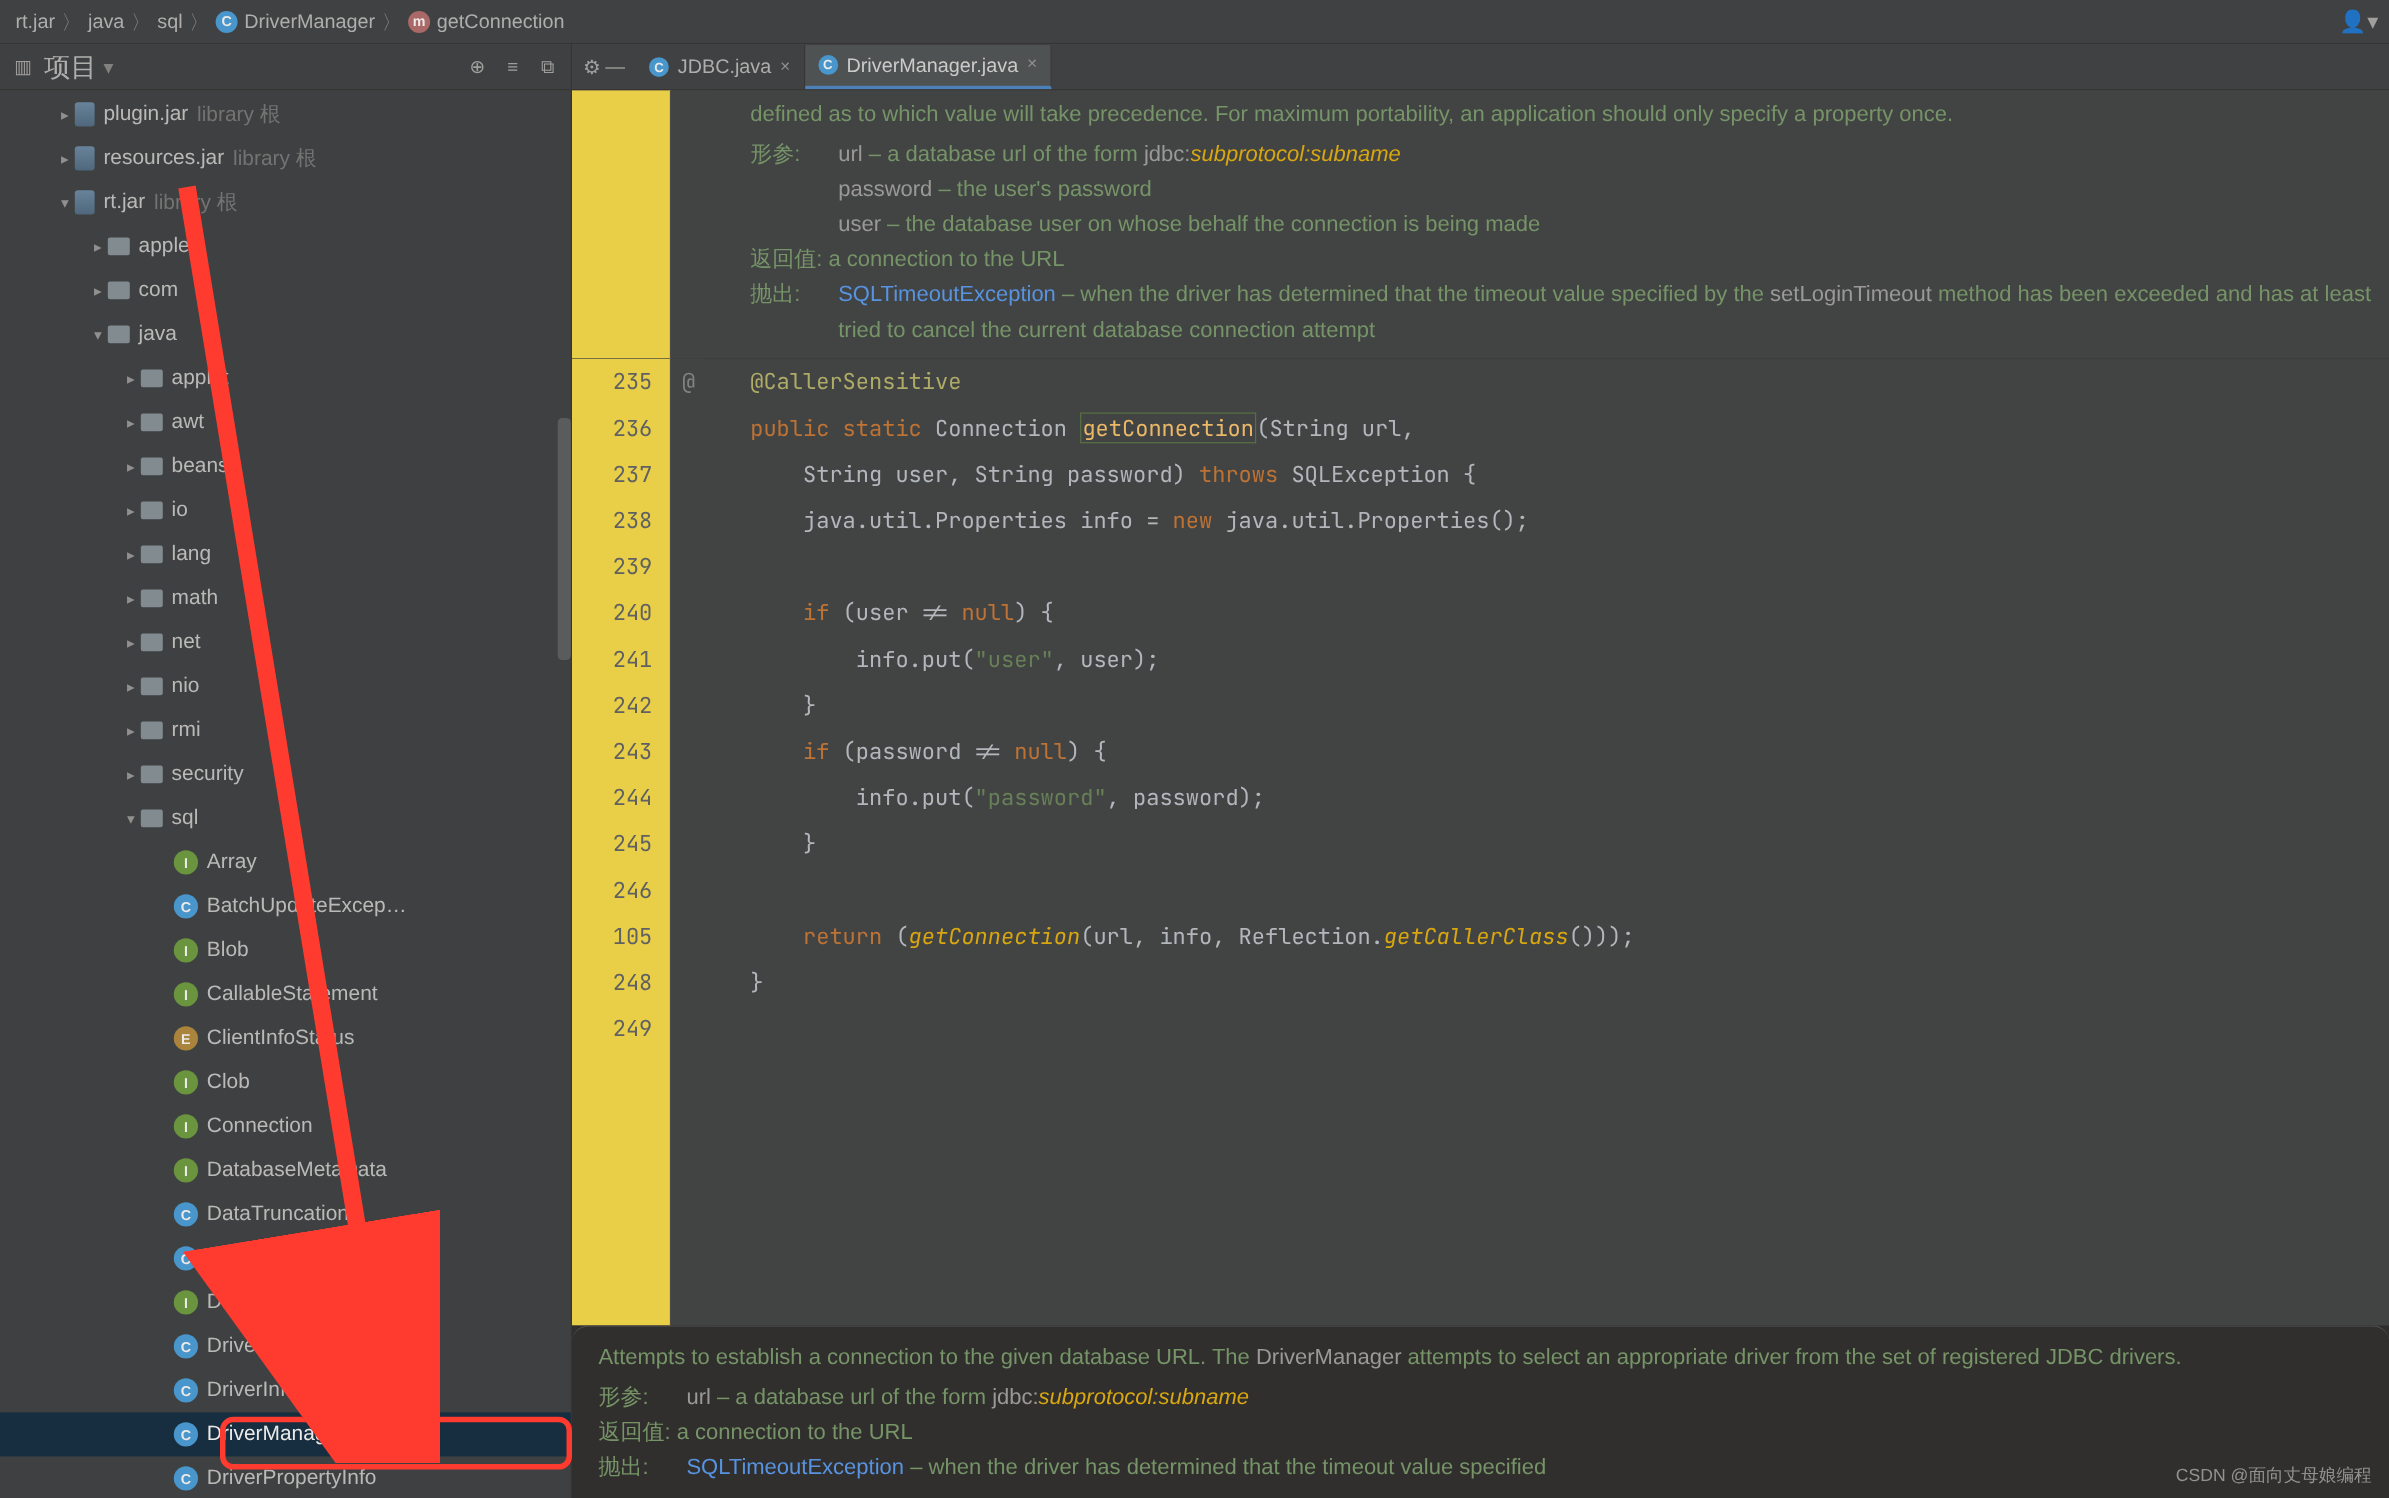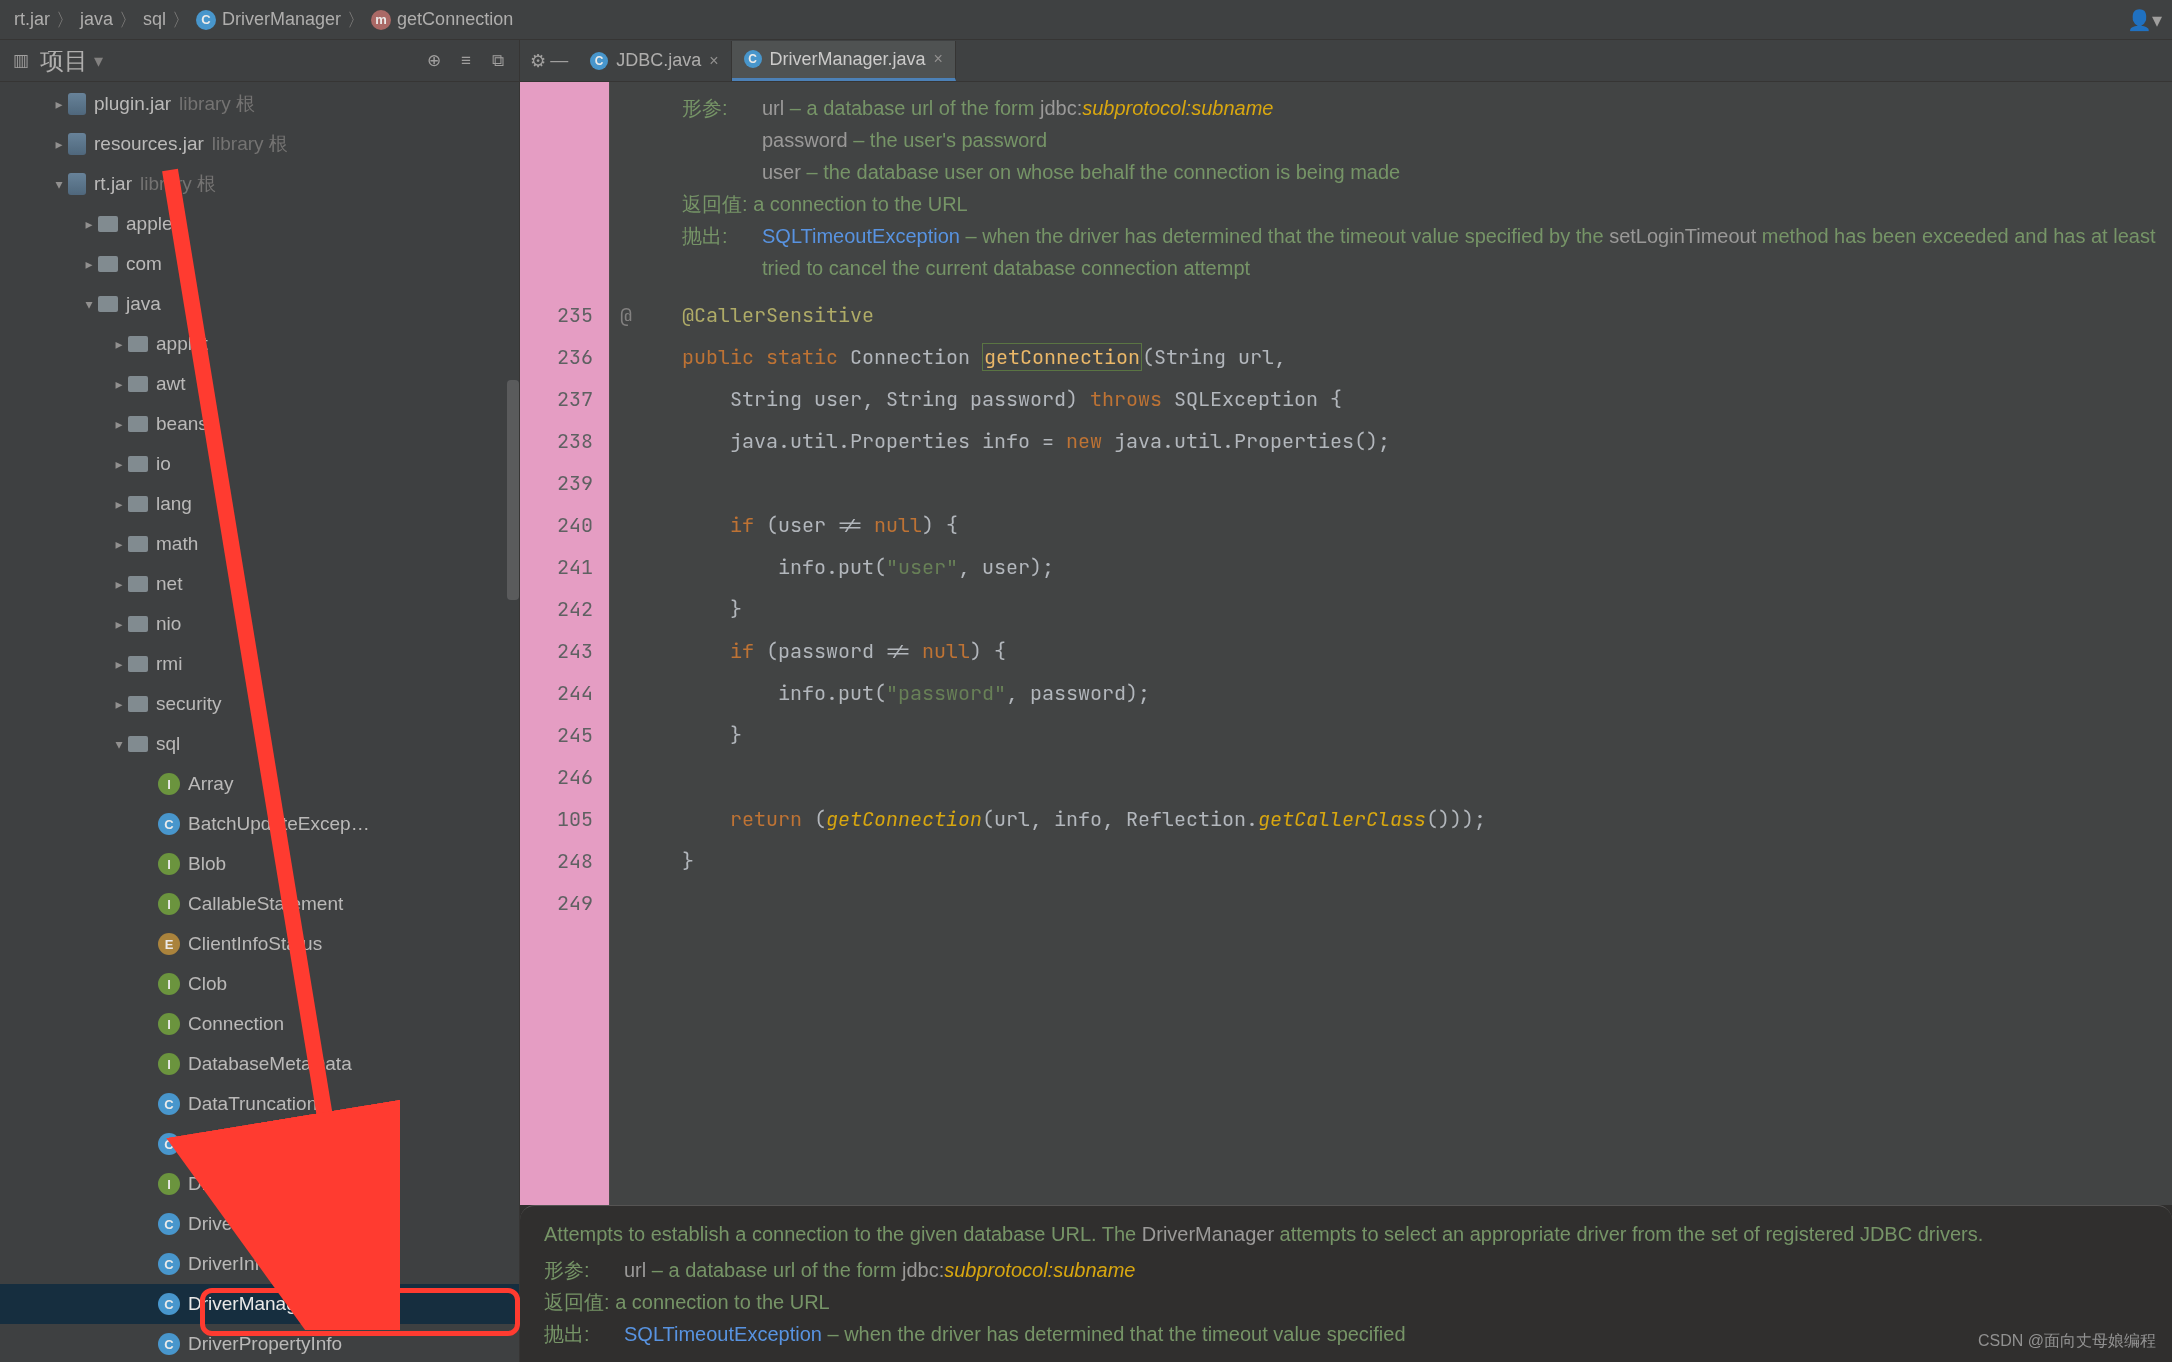--- a/index.html
+++ b/index.html
@@ -215,21 +215,21 @@
   font-family: "JetBrains Mono", Menlo, Consolas, monospace;
   font-size: 20px;
   line-height: 42px;
   background: #3f4244;
 }
 .gutter {
   width: 90px;
   text-align: right;
   color: #606366;
   padding-right: 16px;
-  background: #f9a8d4;
+  background: #fde047;
   border-right: 1px solid #4a4a4a;
 }
 .gutter-markers {
   width: 32px;
   background: #3f4244;
   color: #888;
   text-align: center;
 }
 .code {
   flex: 1;
@@ -534,20 +534,21 @@
         <span class="tab-icon ico-class">C</span>
         <span>DriverManager.java</span>
         <span class="close">×</span>
       </div>
     </div>
 
     <div class="code-area" style="flex:none;">
       <div class="gutter"></div>
       <div class="gutter-markers"></div>
       <div class="code c-comment" style="line-height:32px; padding-top:6px; padding-bottom:10px; white-space:normal; font-family:-apple-system,sans-serif;">
+        <div>defined as to which value will take precedence. For maximum portability, an application should only specify a property once.</div>
         <div style="display:flex; gap:20px; margin-top:4px;">
           <div style="min-width:60px;">形参:</div>
           <div>
             <div><span class="c-code">url</span> – <span>a database url of the form </span><span class="c-code">jdbc:</span><span class="c-italic">subprotocol:subname</span></div>
             <div><span class="c-code">password</span> – <span>the user's password</span></div>
             <div><span class="c-code">user</span> – <span>the database user on whose behalf the connection is being made</span></div>
           </div>
         </div>
         <div><span>返回值:</span> <span>a connection to the URL</span></div>
         <div style="display:flex; gap:20px;">

